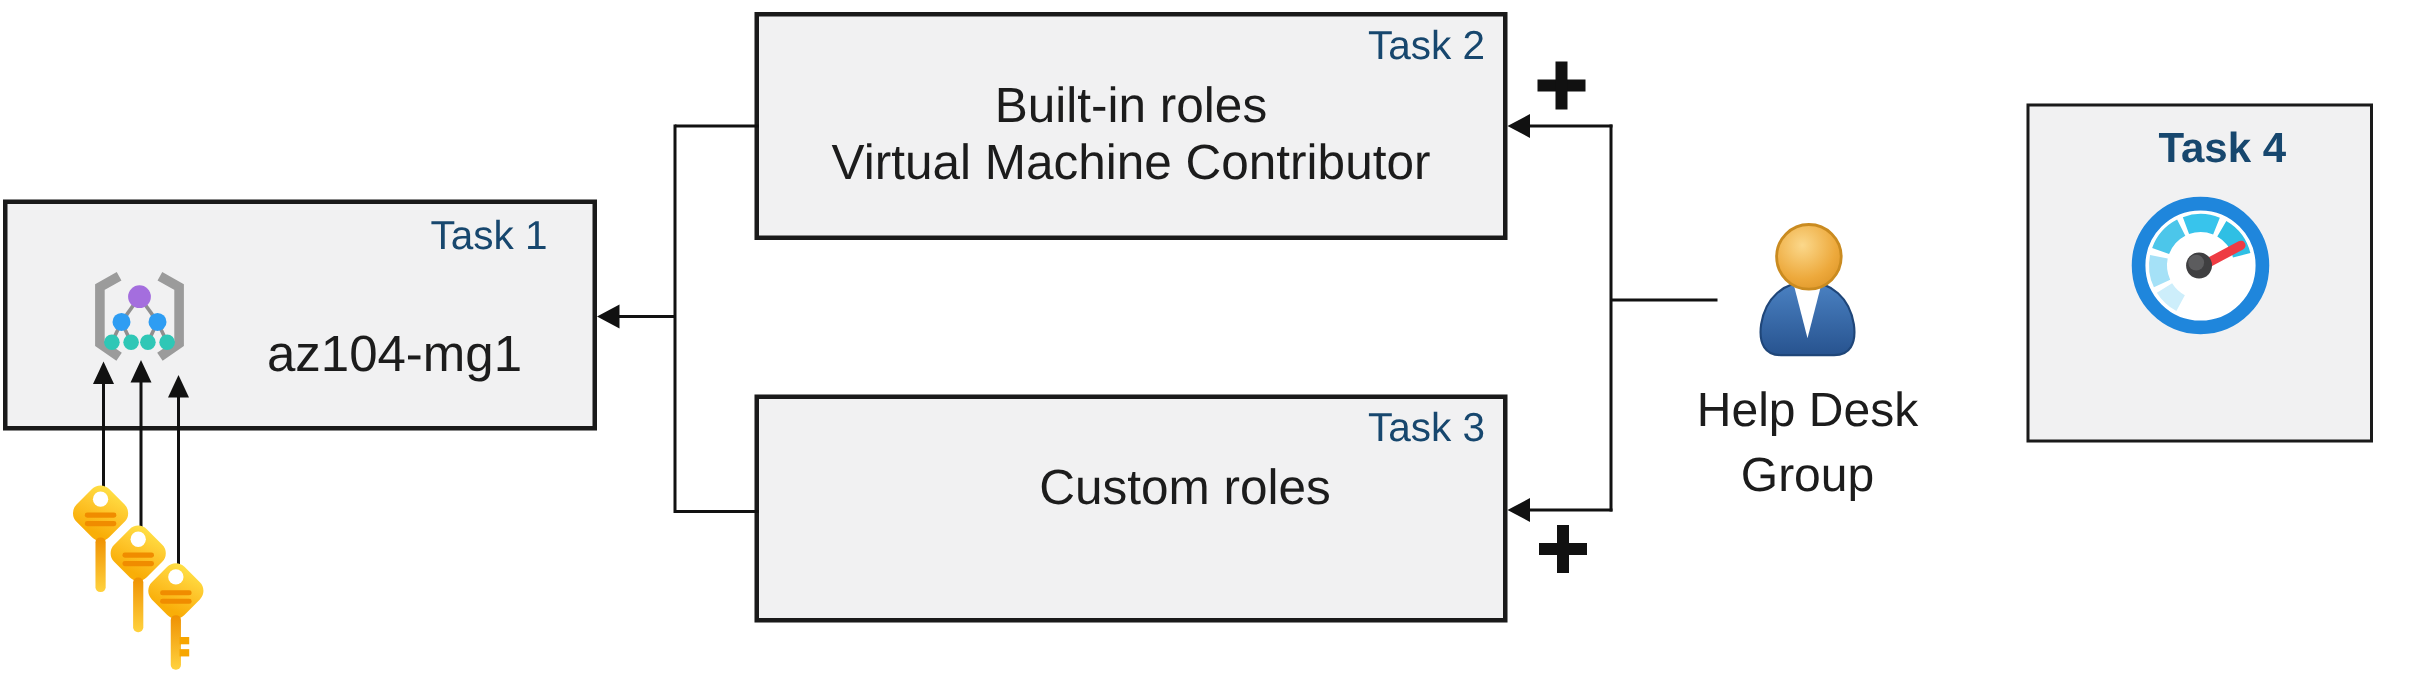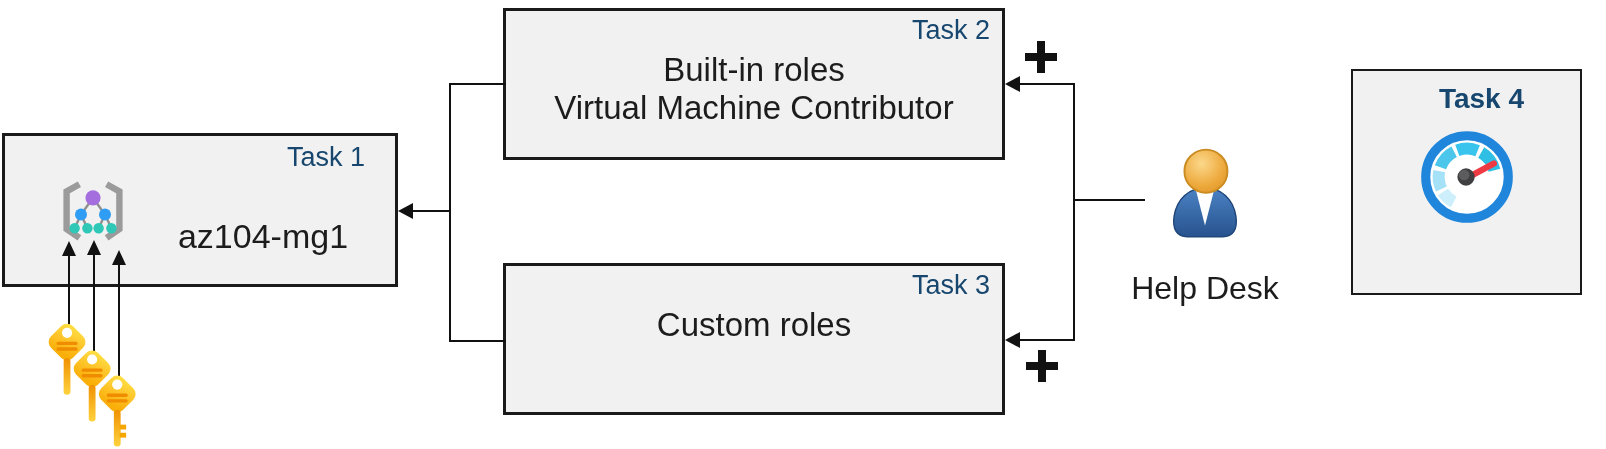--- a/index.html
+++ b/index.html
@@ -18,21 +18,21 @@
   .box-line{position:absolute;width:100%;text-align:center;font-size:33px;line-height:38px;white-space:nowrap;}
   .title-text{position:absolute;font-size:34px;white-space:nowrap;text-align:center;}
   .line{position:absolute;background:var(--line,#111);z-index:2;}
   .arrowhead-left{position:absolute;width:0;height:0;border-top:8px solid transparent;border-bottom:8px solid transparent;border-right:15px solid var(--line,#111);z-index:5;}
   .arrowhead-up{position:absolute;width:0;height:0;border-left:7px solid transparent;border-right:7px solid transparent;border-bottom:15px solid var(--line,#111);z-index:5;}
   .plus{position:absolute;width:32px;height:32px;z-index:4;}
   .plus::before{content:"";position:absolute;left:0;top:12px;width:32px;height:8px;background:var(--line,#111);}
   .plus::after{content:"";position:absolute;left:12px;top:0;width:8px;height:32px;background:var(--line,#111);}
   .string{z-index:3;}
   .keysvg{position:absolute;z-index:4;}
-  .actor-label{position:absolute;text-align:center;font-size:32px;line-height:43px;margin-top:15px;}
+  .actor-label{position:absolute;text-align:center;font-size:32px;line-height:43px;}
   .t4-label{position:absolute;top:12px;left:0;width:100%;text-align:center;font-weight:700;font-size:28px;color:var(--task-label,#17476e);margin-left:15px;}
   .t4-caption{position:absolute;top:164px;left:0;width:100%;text-align:center;font-size:34px;white-space:nowrap;}
 </style>
 </head>
 <body>
 
 <div class="canvas">
 
   <div class="box" style="left:2px;top:133px;width:396px;height:154px;padding-left:34px;">
     <span class="task-label" style="top:6px;right:30px;">Task 1</span>
@@ -57,21 +57,21 @@
     </svg>
     <span class="title-text" style="left:128px;top:70px;width:260px;margin-top:11px;">az104-mg1</span>
   </div>
 
   <div class="box" style="left:503px;top:8px;width:502px;height:152px;">
     <span class="task-label" style="top:4px;right:12px;">Task 2</span>
     <span class="box-line" style="top:40px;">Built-in roles</span>
     <span class="box-line" style="top:78px;">Virtual Machine Contributor</span>
   </div>
 
-  <div class="box" style="left:503px;top:263px;width:502px;height:152px;">
+  <div class="box" style="left:503px;top:263px;width:502px;height:152px;padding-left:36px;">
     <span class="task-label" style="top:4px;right:12px;">Task 3</span>
     <span class="box-line" style="top:40px;">Custom roles</span>
   </div>
 
   <div class="box" style="left:1351px;top:69px;width:231px;height:226px;border-width:2px;">
     <span class="t4-label">Task 4</span>
     <svg width="96" height="96" viewBox="0 0 100 100" style="position:absolute;left:50%;top:58px;transform:translateX(-50%);">
       <circle cx="50" cy="50" r="43" fill="#ffffff" stroke="#1f86dc" stroke-width="9.5"></circle>
       <g fill="none" stroke-width="12.5">
         <path d="M36.2 76.1 A29.5 29.5 0 0 1 25.0 65.6" stroke="#cdeefb"></path>
@@ -148,15 +148,16 @@
         <stop offset="0" stop-color="#4b82c3"></stop>
           <stop offset="1" stop-color="#27538f"></stop>
       </linearGradient>
     </defs>
     <path d="M50,46 C33,46 20,57 17,76 C15,90 20,98 31,98 L69,98 C80,98 85,90 83,76 C80,57 67,46 50,46 Z" fill="url(#bodyGrad)" stroke="#1f4679" stroke-width="1.5"></path>
     <path d="M40,47 L50,86 L60,47 Z" fill="#ffffff"></path>
     <circle cx="51" cy="28" r="23" fill="url(#headGrad)" stroke="#ca8b20" stroke-width="2"></circle>
   </svg>
   <div class="actor-label" style="left:1105px;top:252px;width:200px;">
     <div>Help Desk</div>
+    <div>Group</div>
   </div>
 
 </div>
 
 </body></html>

